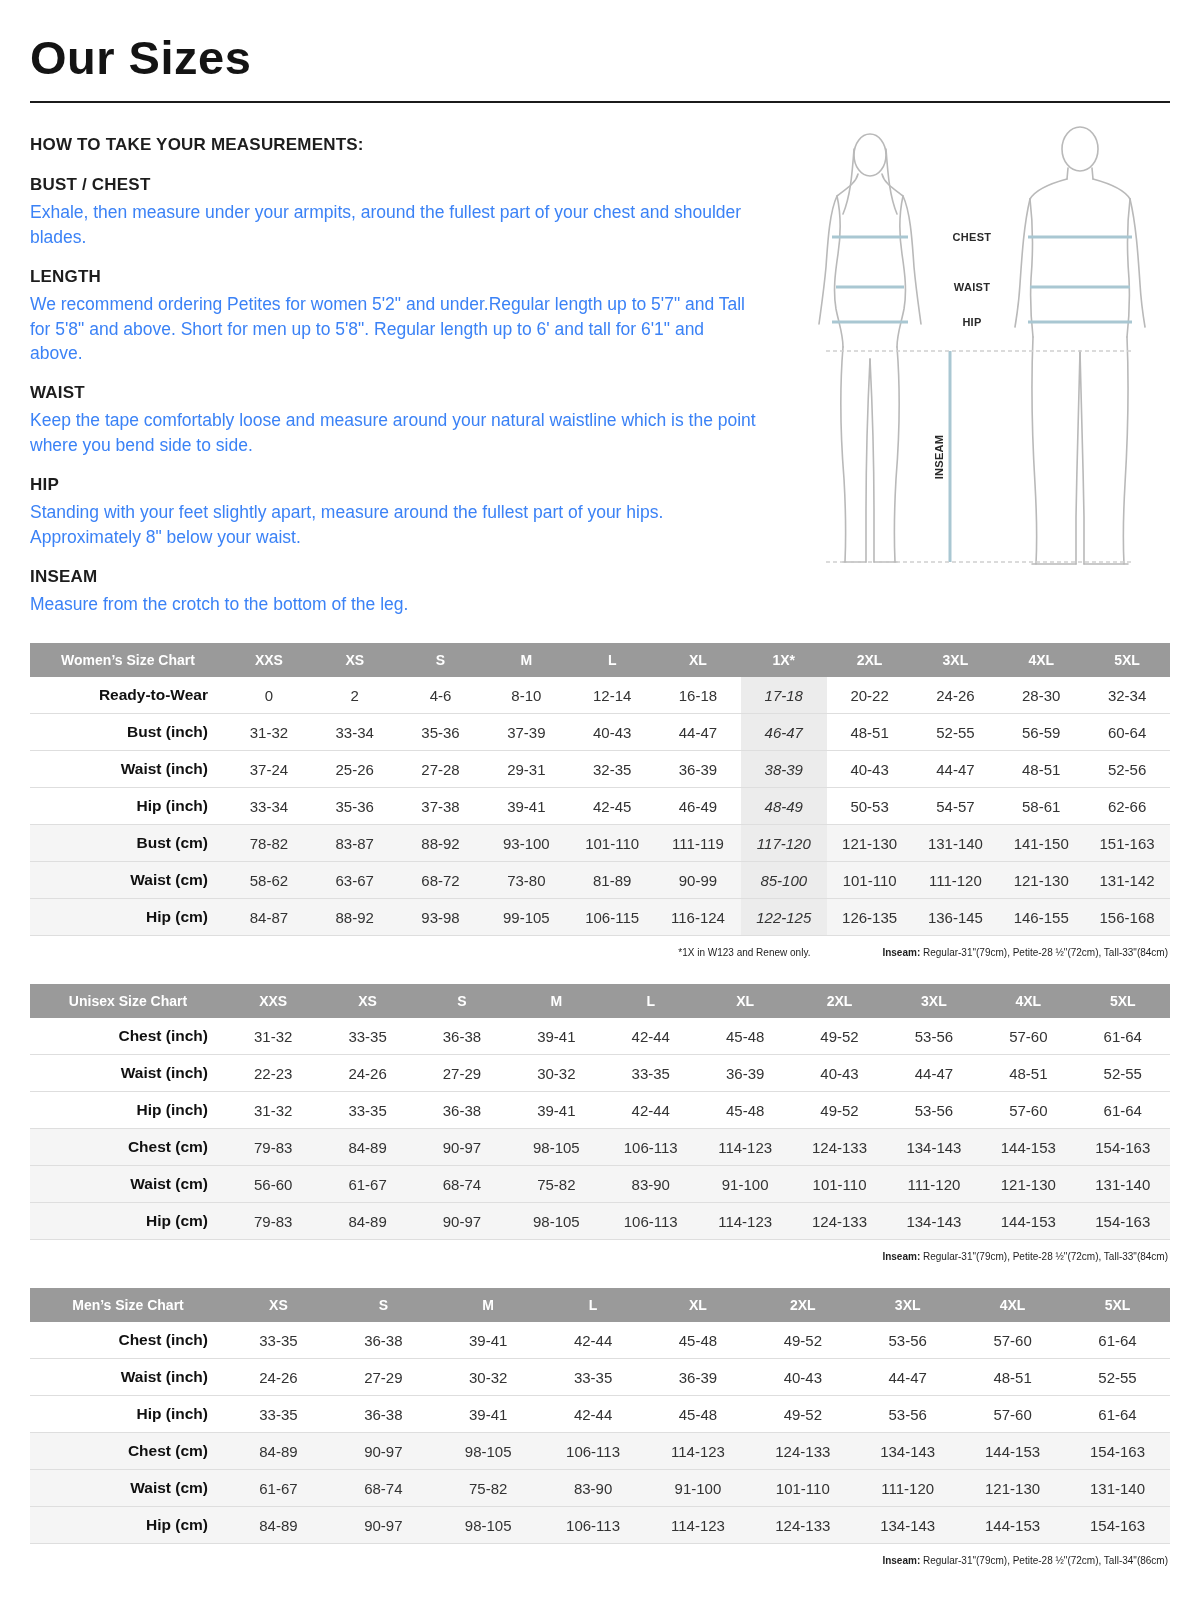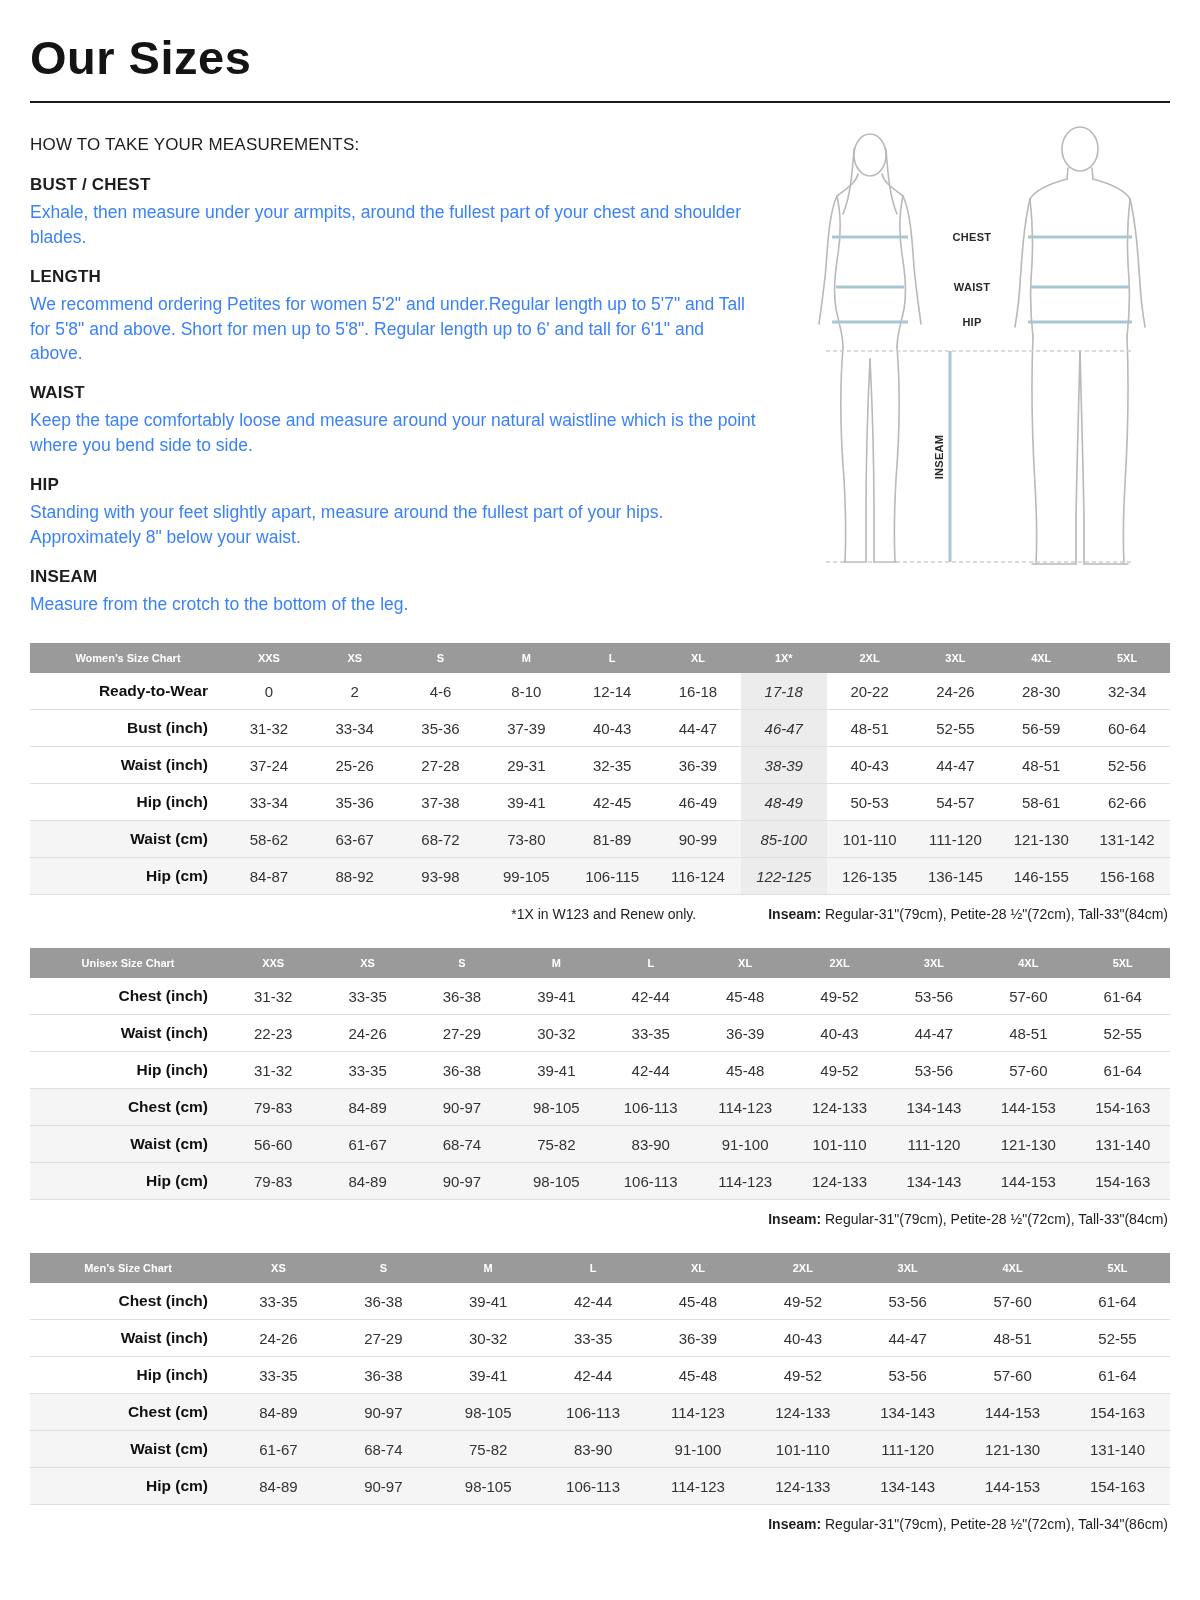--- a/index.html
+++ b/index.html
@@ -6,34 +6,34 @@
   body{width:1200px;font-family:"Liberation Sans",sans-serif;color:#222;}
   .page{padding:22px 30px 26px;}
 
   h1{font-size:47px;font-weight:800;color:#141414;margin:8px 0 16px;letter-spacing:.5px;}
   .divider{border:none;border-top:2px solid #1b1b1b;margin:0 0 6px;}
 
   .top{display:flex;align-items:flex-start;}
   .instructions{width:748px;}
   .figures{flex:1;display:flex;justify-content:flex-end;padding-top:10px;}
 
-  .howto-heading{font-size:17px;font-weight:400;color:#1d1d1d;margin:26px 0 20px;letter-spacing:.2px;}
+  .howto-heading{font-size:17px;font-weight:700;color:#1d1d1d;margin:26px 0 20px;letter-spacing:.2px;}
   .msec h3{font-size:17px;font-weight:700;color:#1d1d1d;margin:0 0 5px;letter-spacing:.2px;}
   .msec p{font-size:17.5px;color:#3b82f6;line-height:1.42;margin:0 0 17px;max-width:730px;}
 
   .tables-wrap{margin-top:10px;}
   .table-block table{width:100%;border-collapse:collapse;table-layout:fixed;}
   col.label-col{width:196px;}
-  thead th{background:#9a9a9a;color:#fff;font-size:11px;font-weight:700;padding:9px 12px;text-align:center;}
+  thead th{background:#9a9a9a;color:#fff;font-size:14px;font-weight:700;padding:9px 12px;text-align:center;}
   tbody tr{border-bottom:1px solid #dedede;}
   tbody tr.shaded{background:#f5f5f5;}
   tbody th{font-size:15.5px;font-weight:700;color:#101010;text-align:right;padding:9px 18px 9px 2px;}
   tbody td{font-size:15px;color:#333;text-align:center;padding:9px 2px;}
   tbody td.hl{background:#ececec;font-style:italic;}
-  .footnotes{display:flex;justify-content:flex-end;gap:72px;font-size:14px;color:#1e1e1e;margin:11px 2px 26px;}
+  .footnotes{display:flex;justify-content:flex-end;gap:72px;font-size:10px;color:#1e1e1e;margin:11px 2px 26px;}
   .footnotes strong{font-weight:700;}
 
   svg text{font-family:"Liberation Sans",sans-serif;}
   .fig-label{font-size:11px;font-weight:700;fill:#2a2a2a;letter-spacing:.3px;}
 </style>
 </head>
 <body>
 
 <div class="page">
 
@@ -200,20 +200,34 @@
               <td>39-41</td>
               <td>42-45</td>
               <td>46-49</td>
               <td class="hl">48-49</td>
               <td>50-53</td>
               <td>54-57</td>
               <td>58-61</td>
               <td>62-66</td>
             </tr>
             <tr class="shaded">
+              <th scope="row">Bust (cm)</th>
+              <td>78-82</td>
+              <td>83-87</td>
+              <td>88-92</td>
+              <td>93-100</td>
+              <td>101-110</td>
+              <td>111-119</td>
+              <td class="hl">117-120</td>
+              <td>121-130</td>
+              <td>131-140</td>
+              <td>141-150</td>
+              <td>151-163</td>
+            </tr>
+            <tr class="shaded">
               <th scope="row">Waist (cm)</th>
               <td>58-62</td>
               <td>63-67</td>
               <td>68-72</td>
               <td>73-80</td>
               <td>81-89</td>
               <td>90-99</td>
               <td class="hl">85-100</td>
               <td>101-110</td>
               <td>111-120</td>

